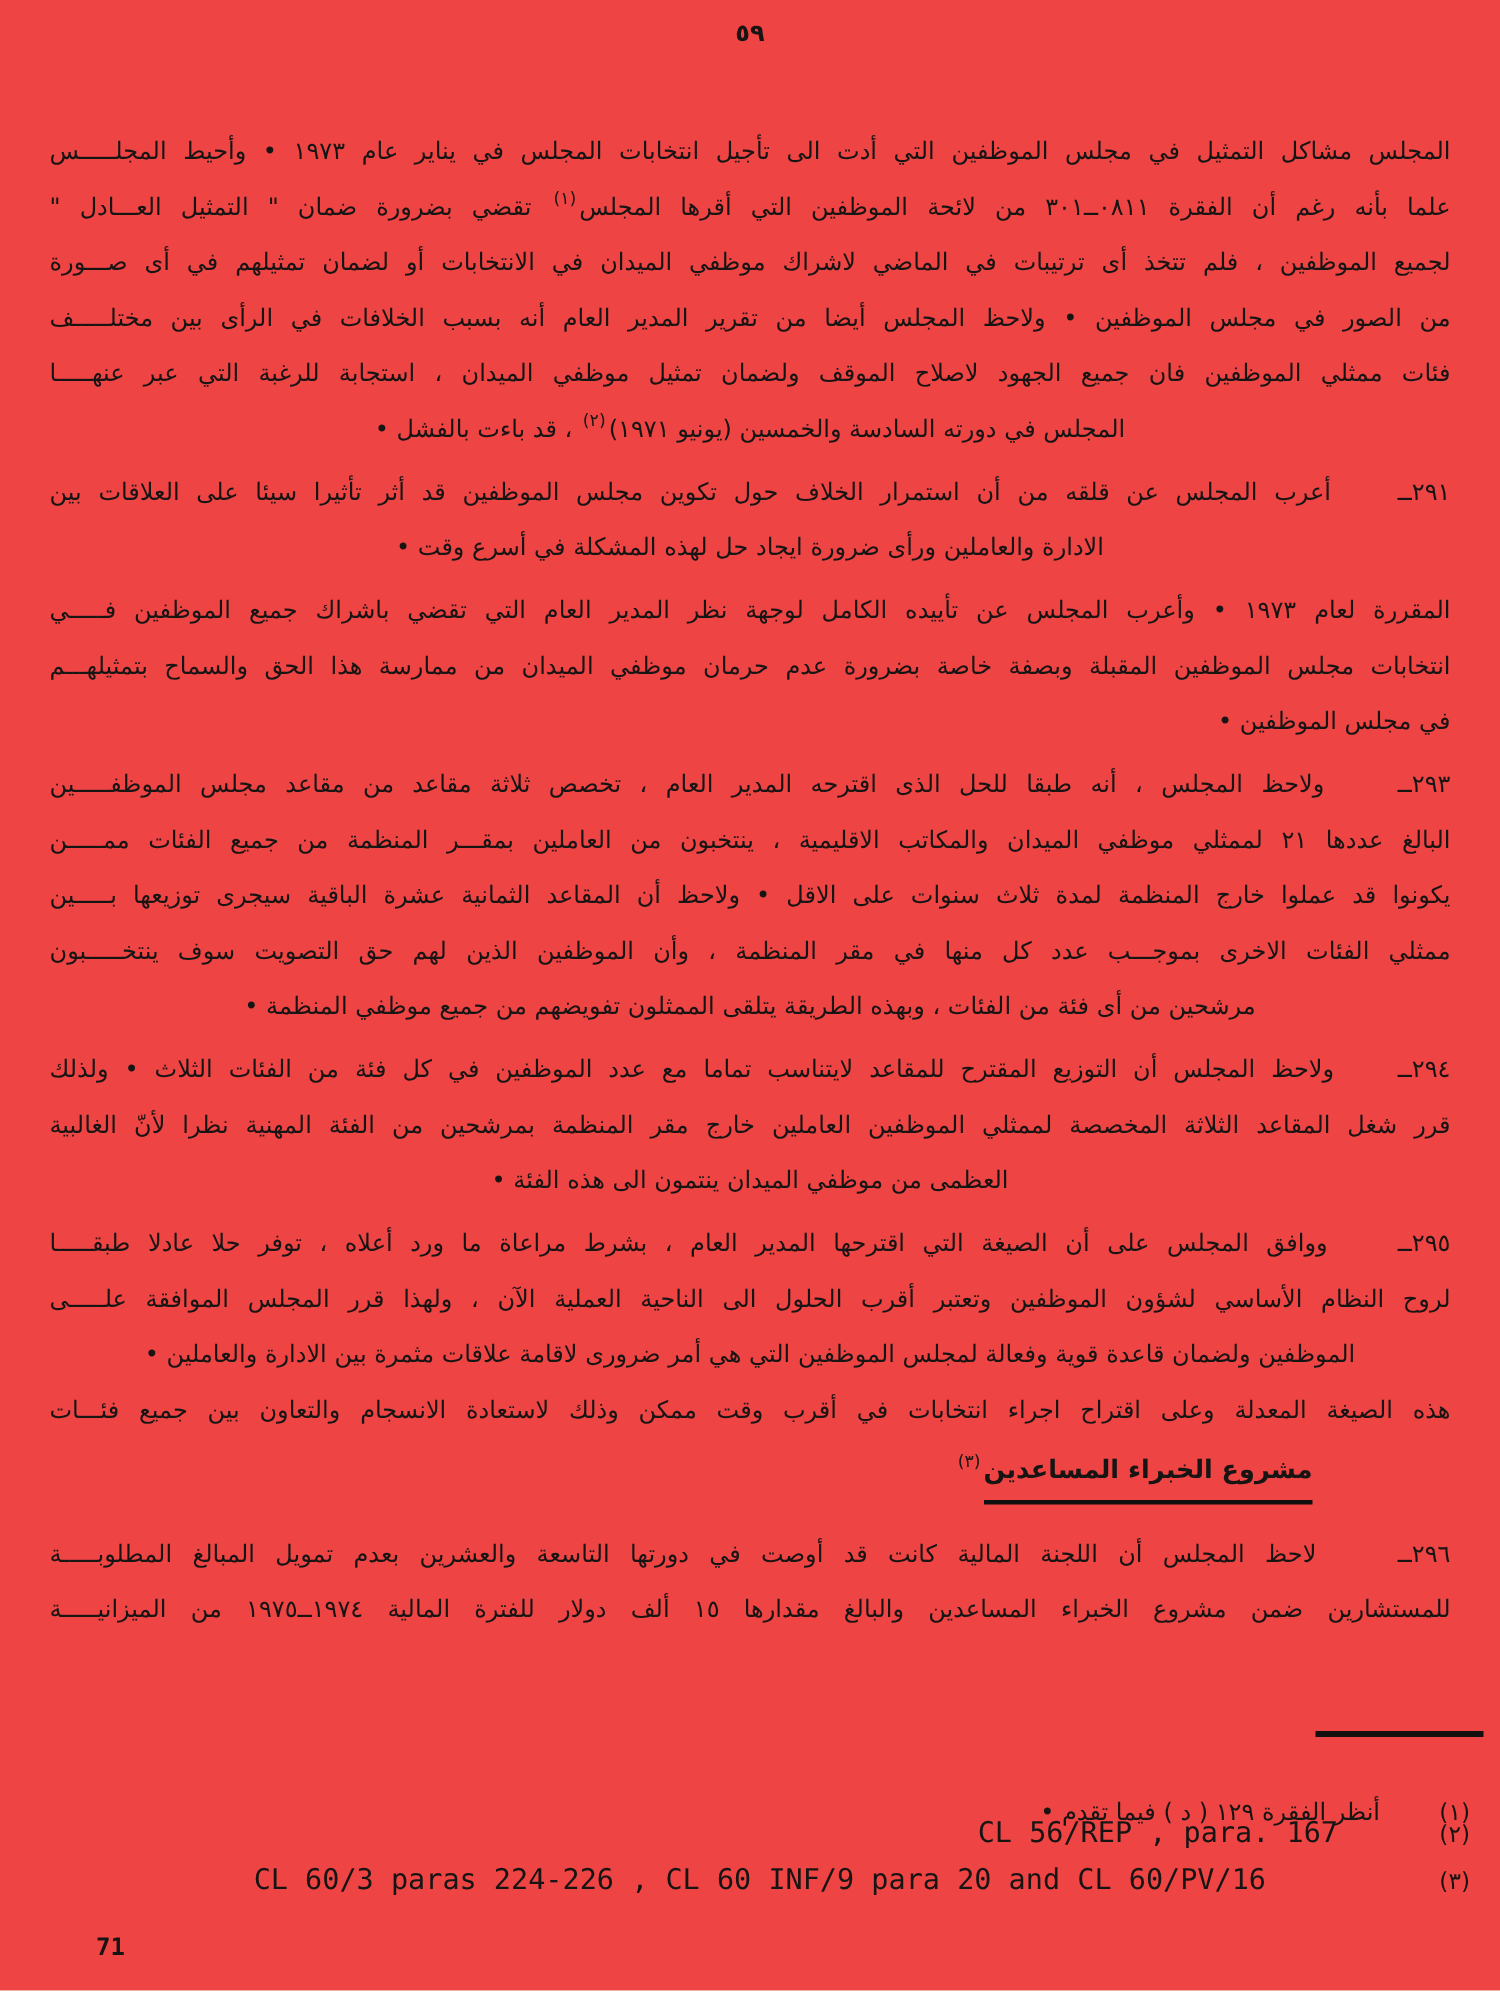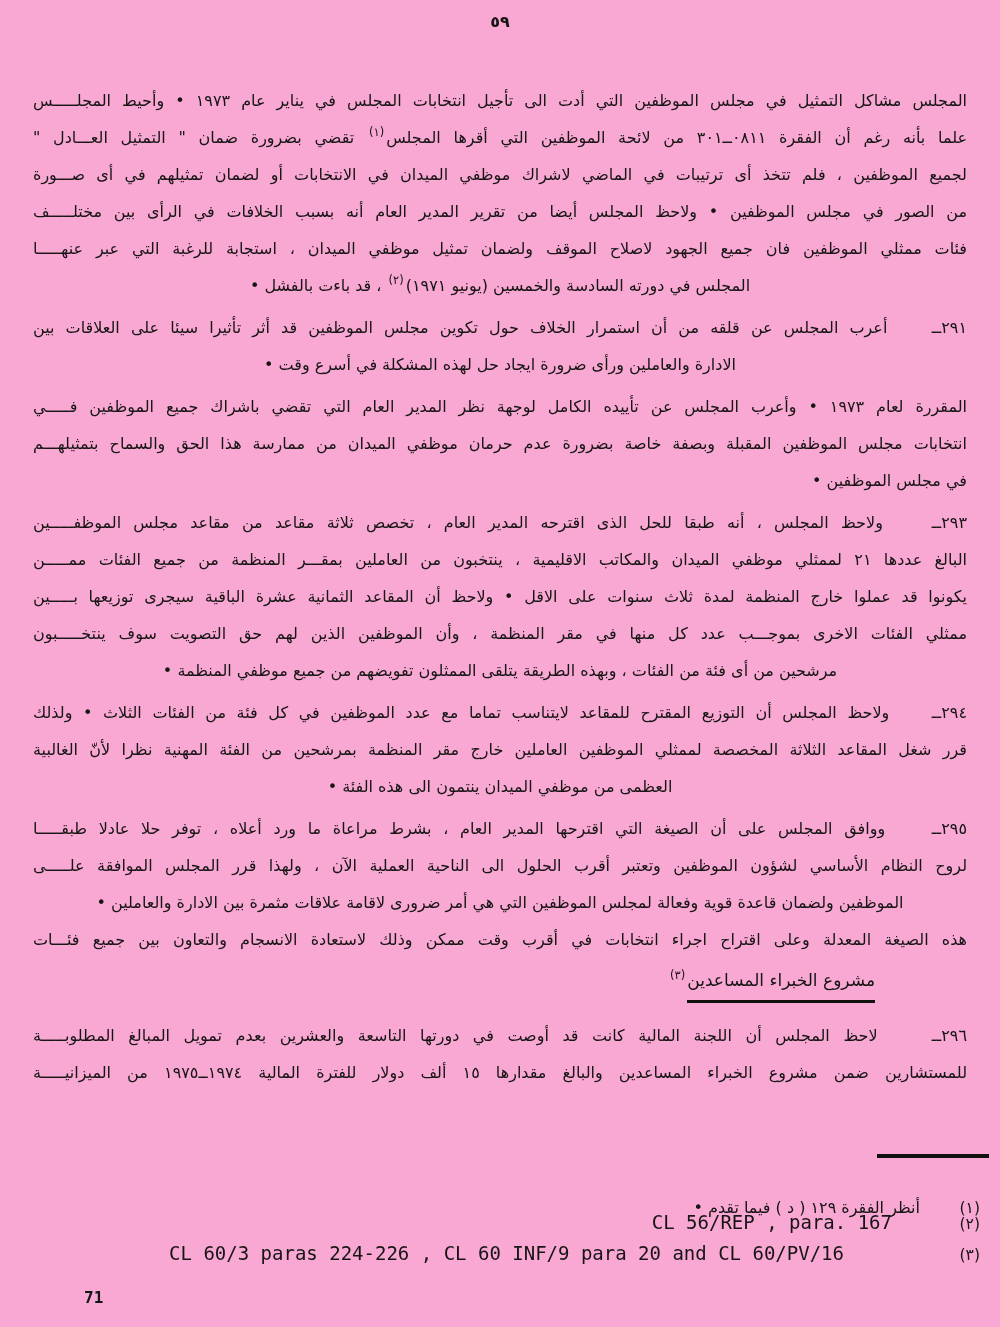--- a/index.html
+++ b/index.html
@@ -1,19 +1,19 @@
 <!DOCTYPE html>
 <html lang="ar"><head>
 <meta charset="utf-8">
 <style>
   html,body{margin:0;padding:0;background:#ffffff;}
   .page{
     position:relative;
     width:1000px;height:1327px;
-    background:#f9a8d4;
+    background:#ef4444;
     color:#161514;
     font-family:"DejaVu Sans",sans-serif;
     overflow:hidden;
   }
   .top-num{
     position:absolute;top:12px;left:0;right:0;
     text-align:center;
     font-size:16px;font-weight:bold;letter-spacing:4px;
   }
   .content{
@@ -39,20 +39,21 @@
     text-align:right;text-align-last:right;
     padding-right:92px;
     margin-top:4px;margin-bottom:14px;
     height:40px;line-height:34px;
     font-size:17px;
   }
   .heading-text{
     display:inline-block;
     border-bottom:3.5px solid #121110;
     padding-bottom:3px;
+    font-weight:bold;
   }
   .fn-rule{
     position:absolute;top:1154px;left:877px;
     width:112px;height:3.5px;background:#121110;
   }
   .footnotes{
     position:absolute;top:1176px;right:20px;left:33px;
     direction:rtl;
     font-size:16px;
   }
@@ -64,21 +65,21 @@
     font-size:19px;
     direction:ltr;unicode-bidi:isolate;
     white-space:pre;
   }
   .fn1 .fn-text{margin-right:14px;}
   .fn2 .fn-text{margin-right:42px;}
   .fn3 .fn-text{margin-right:90px;}
   .bottom-num{
     position:absolute;top:1288px;left:64px;
     font-family:"DejaVu Sans Mono","Liberation Mono",monospace;
-    font-size:16px;font-weight:bold;margin-left:20px;
+    font-size:16px;font-weight:bold;
   }
 </style>
 </head>
 <body>
 
 <div class="page">
 
   <div class="top-num">٥٩</div>
 
   <div class="content">

